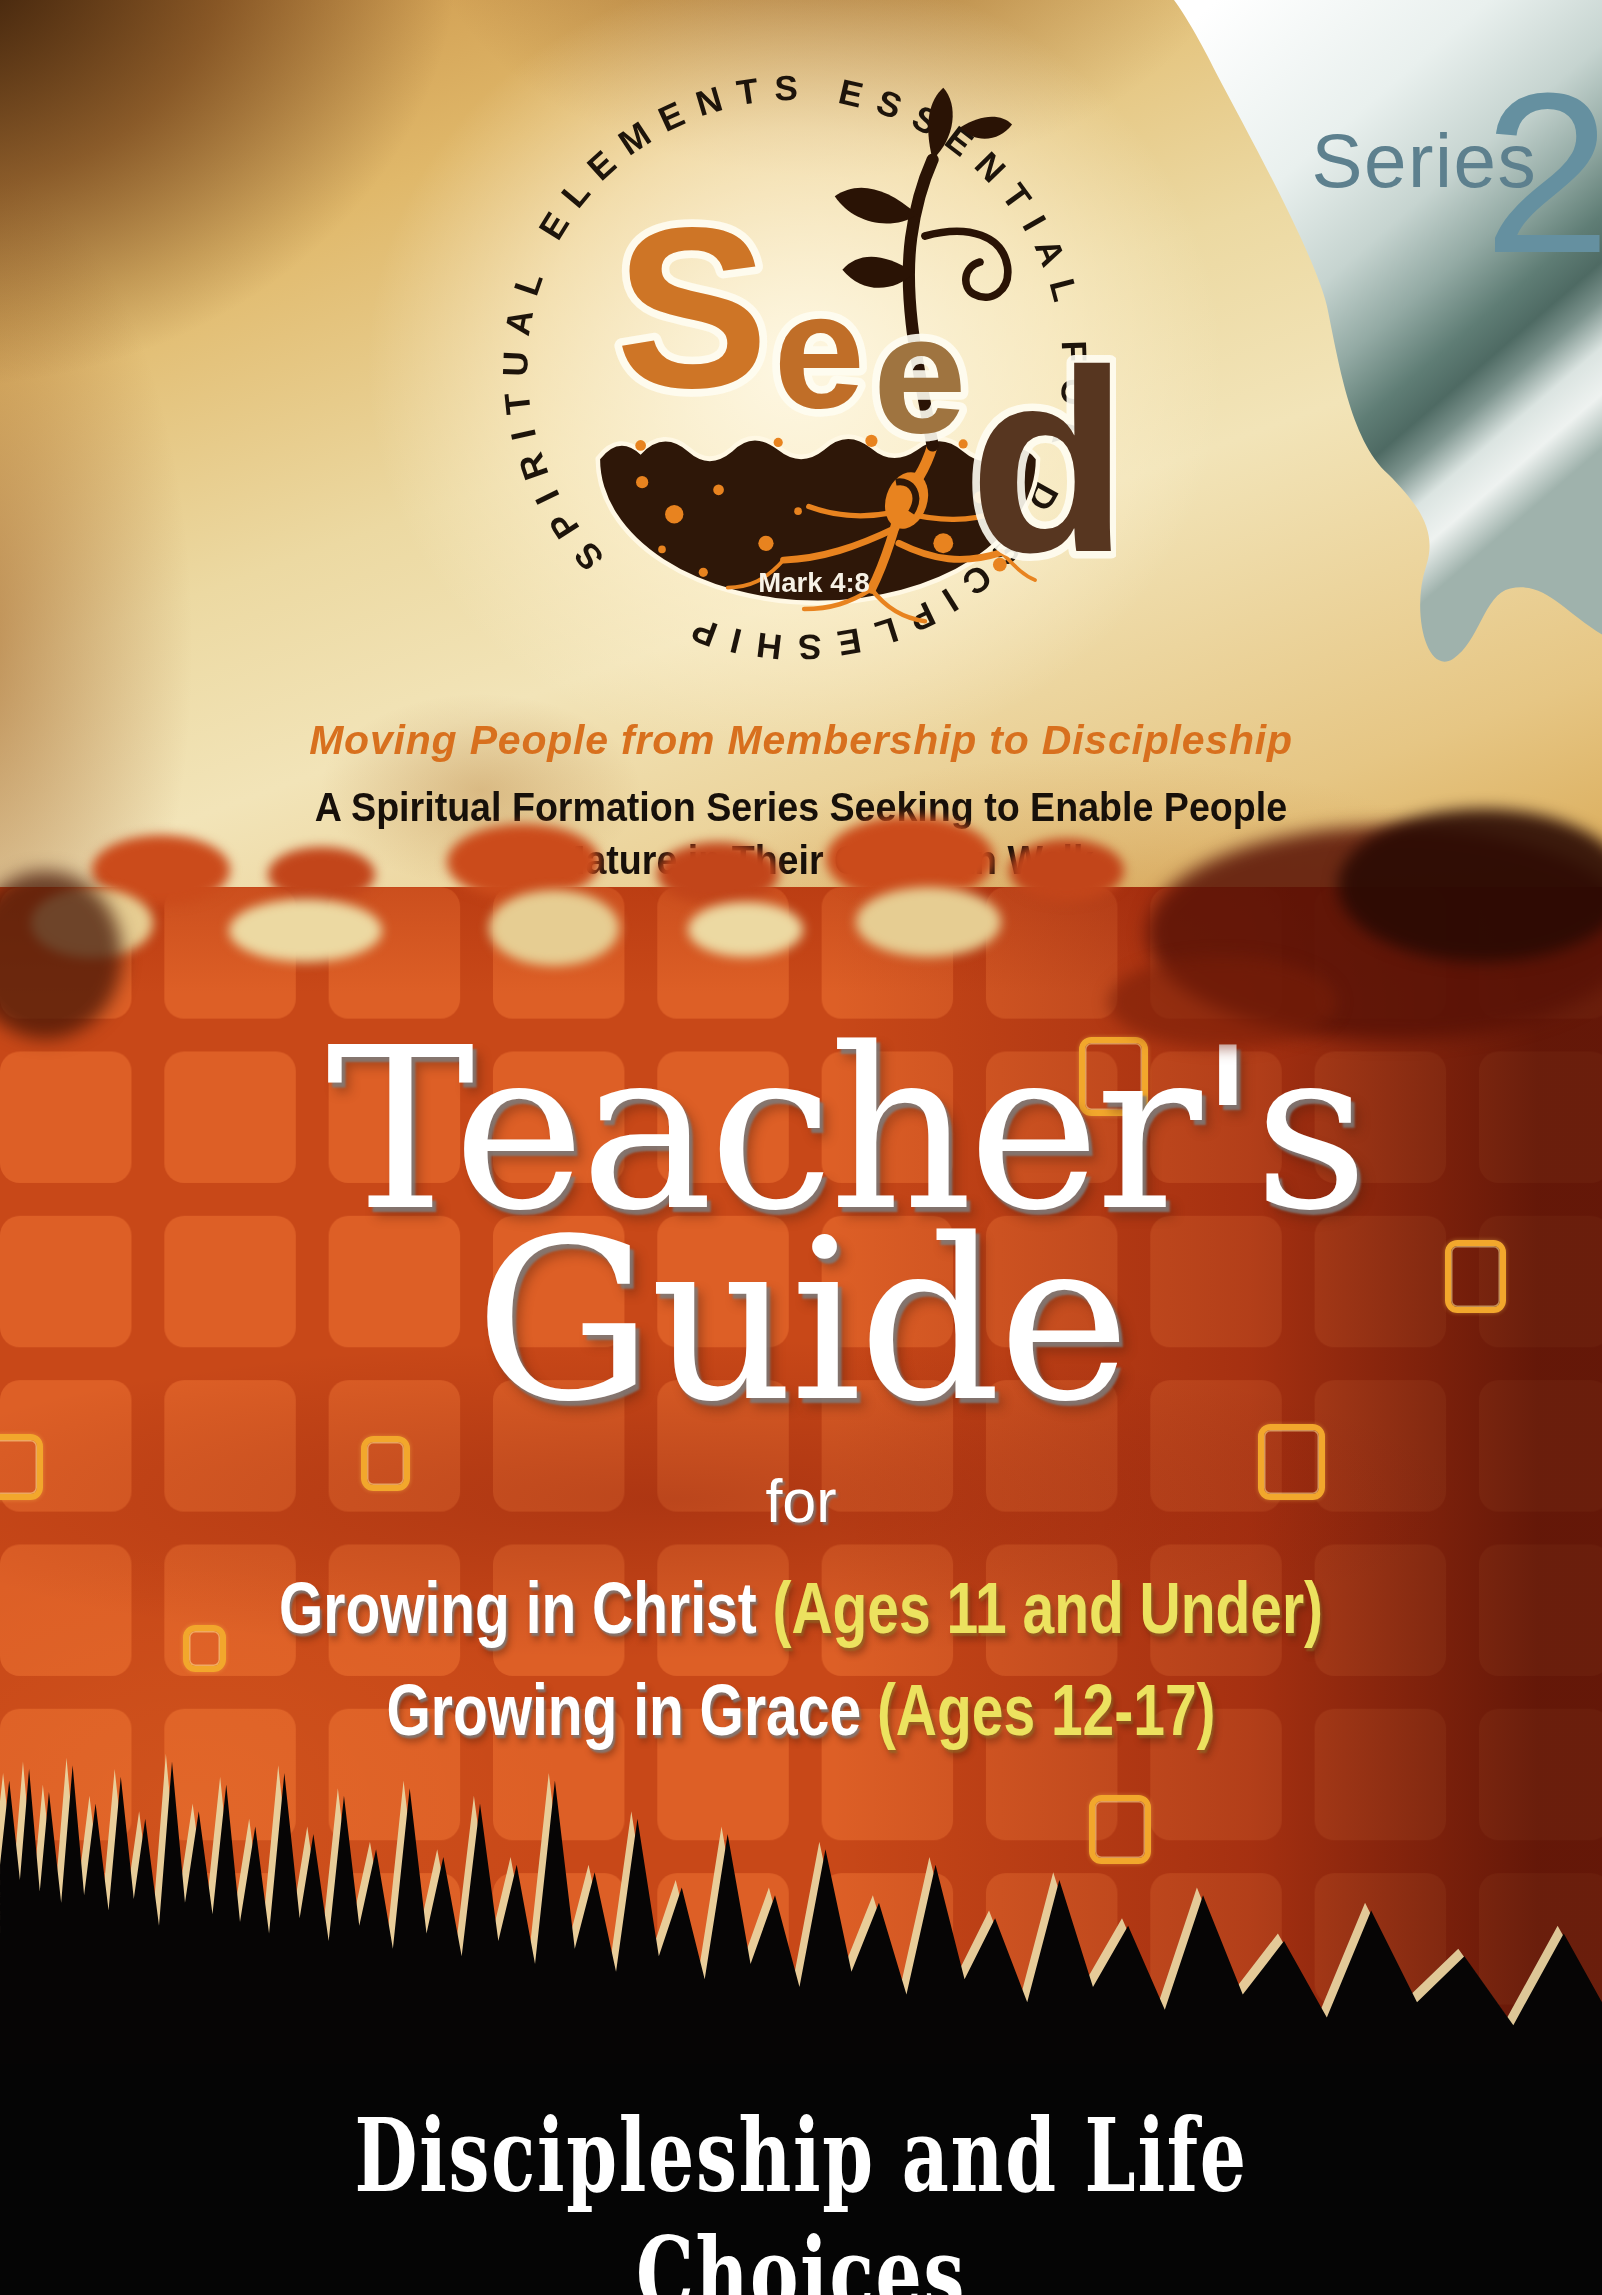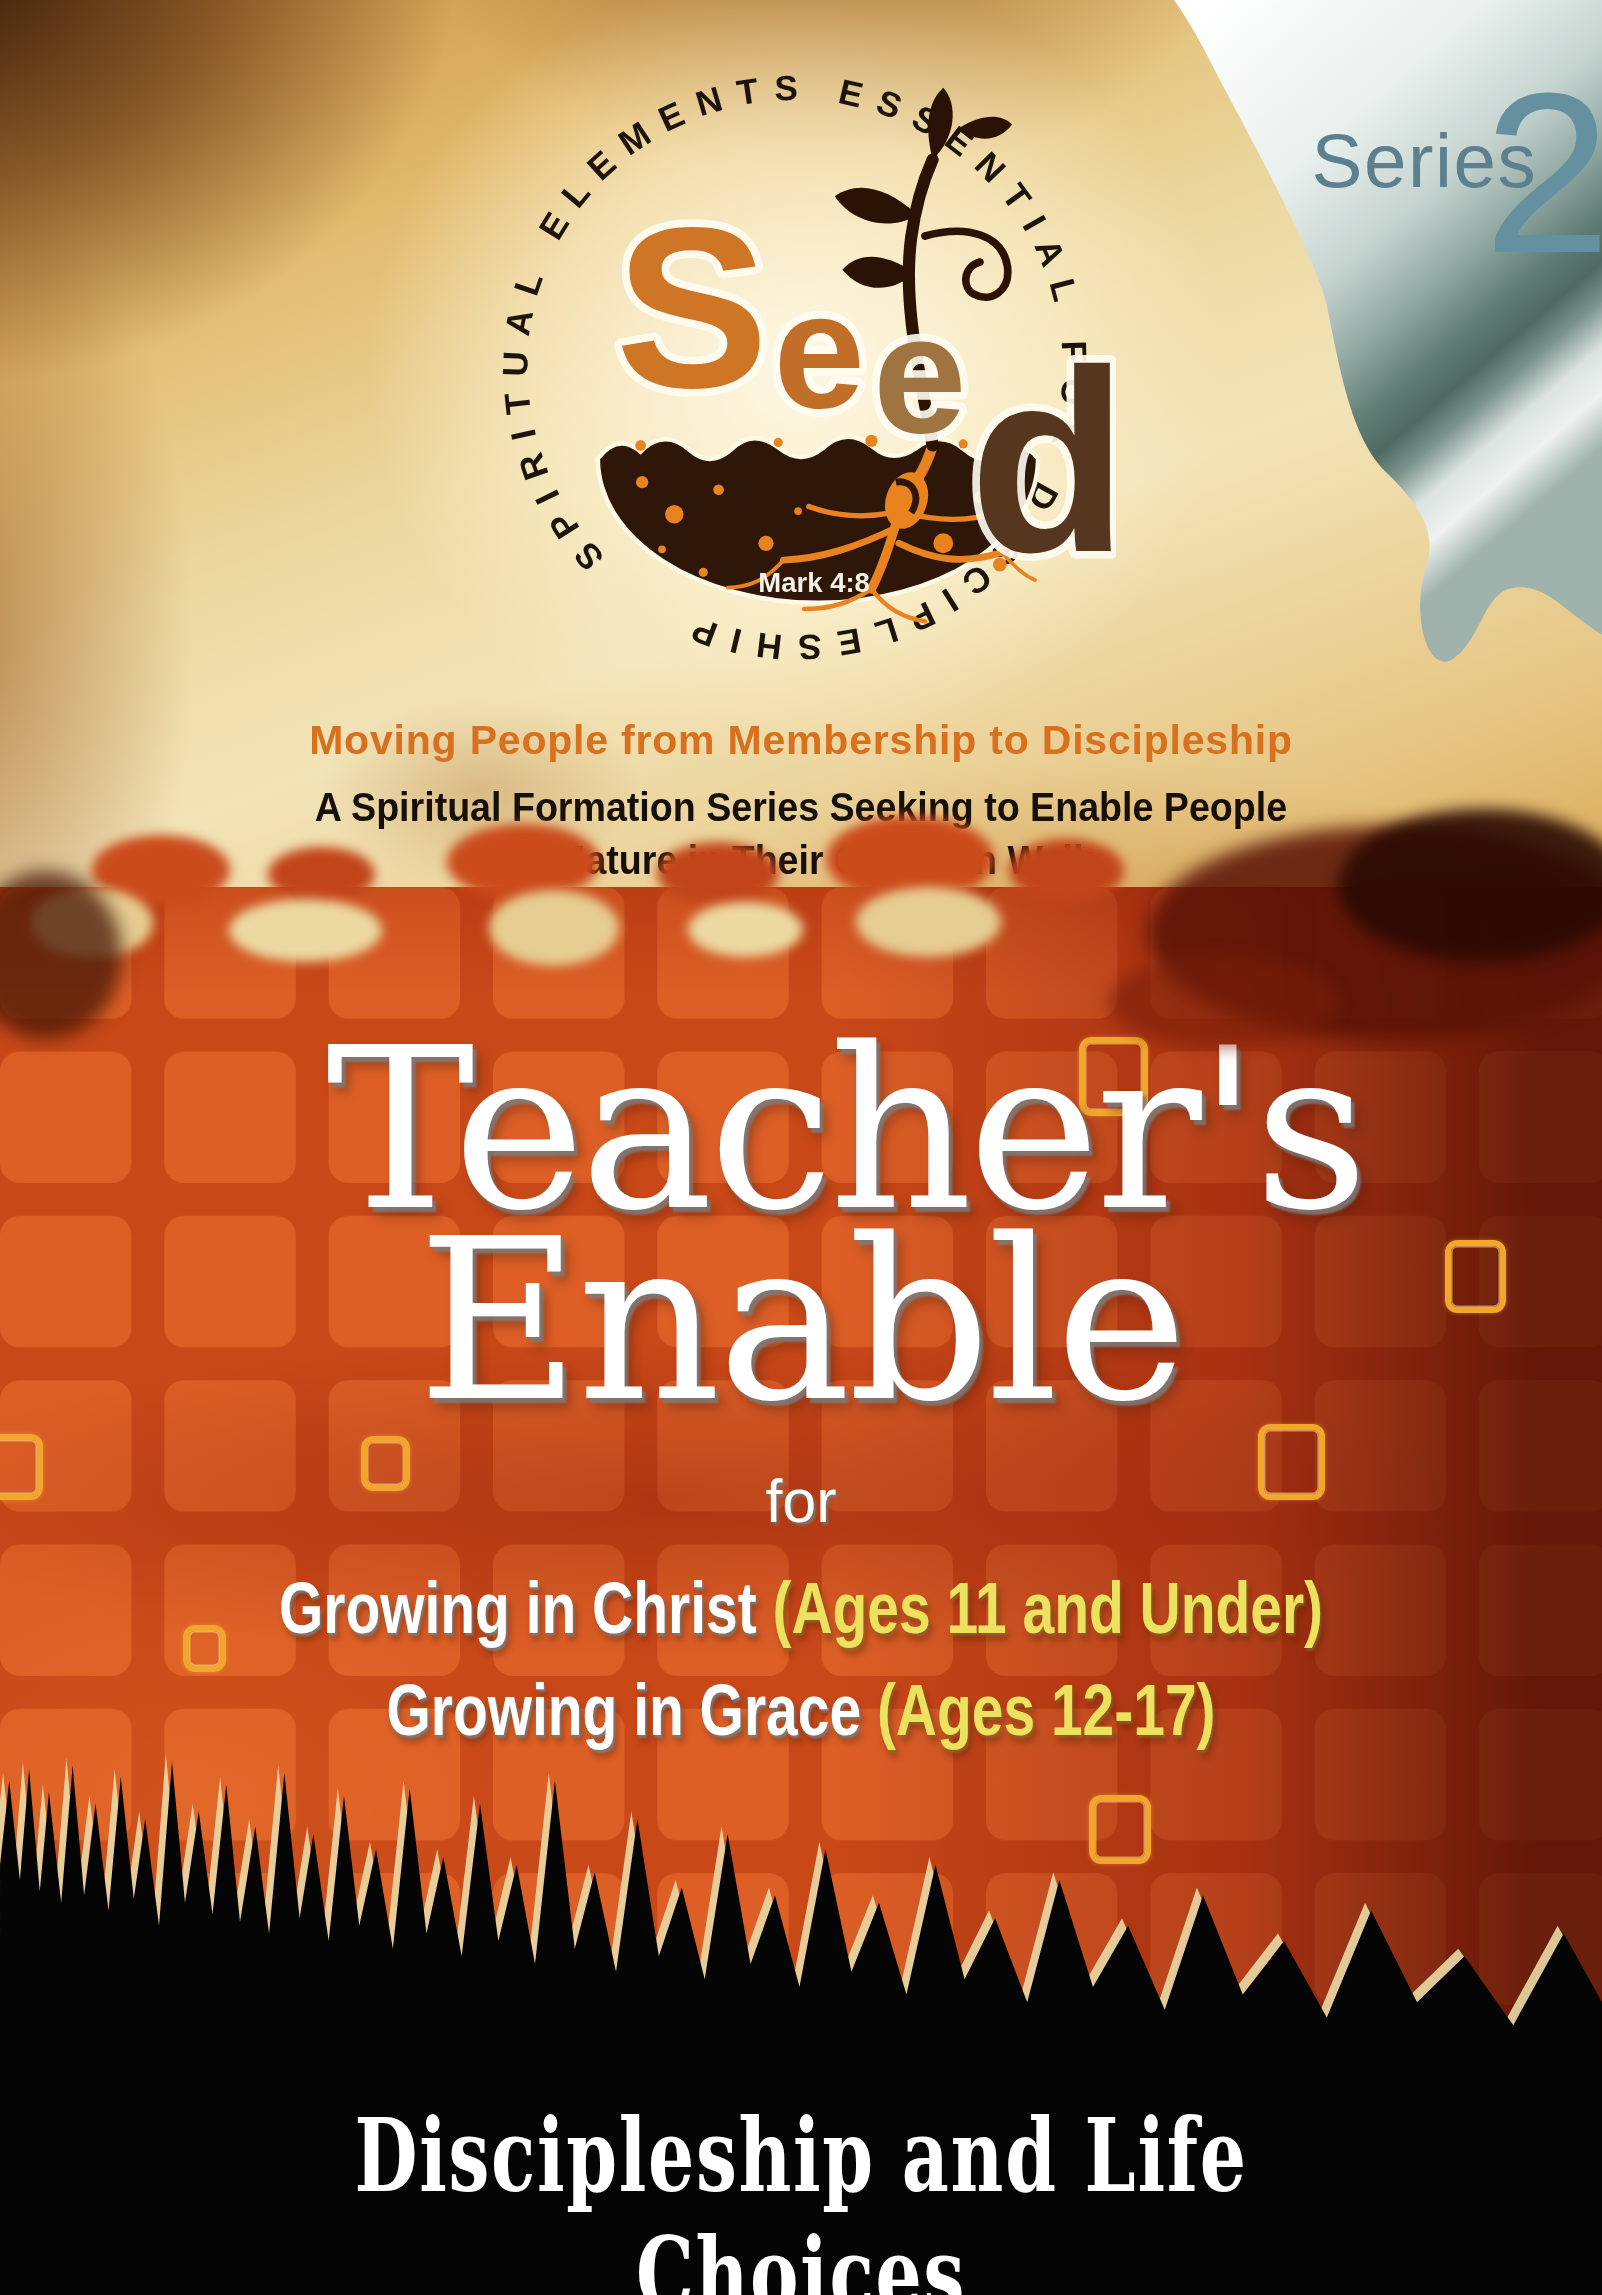--- a/index.html
+++ b/index.html
@@ -10,21 +10,21 @@
     background:
       radial-gradient(ellipse 428px 397px at 795px 367px, rgba(255,249,230,.95), rgba(255,244,214,.55) 60%, rgba(240,220,170,0) 100%),
       radial-gradient(ellipse 688px 581px at -4% -6%, rgba(42,19,4,.95), rgba(92,45,12,.62) 42%, rgba(140,80,25,0) 76%),
       radial-gradient(ellipse 581px 397px at 52% -12%, rgba(118,58,14,.55), rgba(150,85,25,0) 72%),
       radial-gradient(ellipse 321px 688px at -2% 72%, rgba(148,78,20,.55), rgba(150,80,20,0) 70%),
       radial-gradient(ellipse 688px 321px at 68% 110%, rgba(196,126,44,.5), rgba(190,120,40,0) 72%),
       radial-gradient(ellipse 229px 138px at 30% 88%, rgba(160,92,22,.28), rgba(160,92,22,0) 70%),
       linear-gradient(160deg,#c89045 0%,#e0b86a 22%,#ecd9a2 45%,#f2e4b8 60%,#e6c684 85%,#d9a955 100%);}
   
   .tagline{position:absolute;left:0;top:717px;width:1602px;text-align:center;
-    font-size:41px;font-weight:bold;color:#d8701e;letter-spacing:0.8px;}
+    font-size:41px;font-weight:bold;font-style:italic;color:#d8701e;letter-spacing:0.8px;}
   .subtitle{position:absolute;left:0;top:781px;width:1602px;text-align:center;
     font-size:40px;font-weight:bold;color:#17100a;line-height:1.32;transform:scaleX(.94);}
   
   .curl{position:absolute;left:1067px;top:0;width:535px;height:688px;}
   
   .logo{position:absolute;left:474px;top:54px;width:642px;height:627px;}
   .circletext{font-family:"Liberation Sans",sans-serif;font-weight:700;font-size:46px;
     letter-spacing:19px;fill:#1d140b;}
   .seedletter{font-family:"Liberation Sans",sans-serif;font-weight:bold;}
   .glow{stroke:#fffdf2;stroke-width:20px;stroke-linejoin:round;opacity:.9;}
@@ -157,21 +157,21 @@
 
     <div class="goldsq" style="left:1079px;top:150px;width:57px;height:67px;"></div>
     <div class="goldsq" style="left:1445px;top:353px;width:49px;height:61px;"></div>
     <div class="goldsq" style="left:1258px;top:537px;width:55px;height:64px;"></div>
     <div class="goldsq" style="left:361px;top:549px;width:37px;height:43px;"></div>
     <div class="goldsq" style="left:-15.3px;top:547px;width:46px;height:54px;"></div>
     <div class="goldsq" style="left:183px;top:738px;width:31px;height:35px;"></div>
     <div class="goldsq" style="left:1089px;top:908px;width:50px;height:57px;"></div>
 
     <div class="title-line t1">Teacher's</div>
-    <div class="title-line t2">Enable</div>
+    <div class="title-line t2">Guide</div>
     <div class="connector">for</div>
 
     <div class="program p1">
       <span class="pname">Growing in Christ</span>
       <span class="pages">(Ages 11 and Under)</span>
     </div>
     <div class="program p2">
       <span class="pname">Growing in Grace</span>
       <span class="pages">(Ages 12-17)</span>
     </div>

